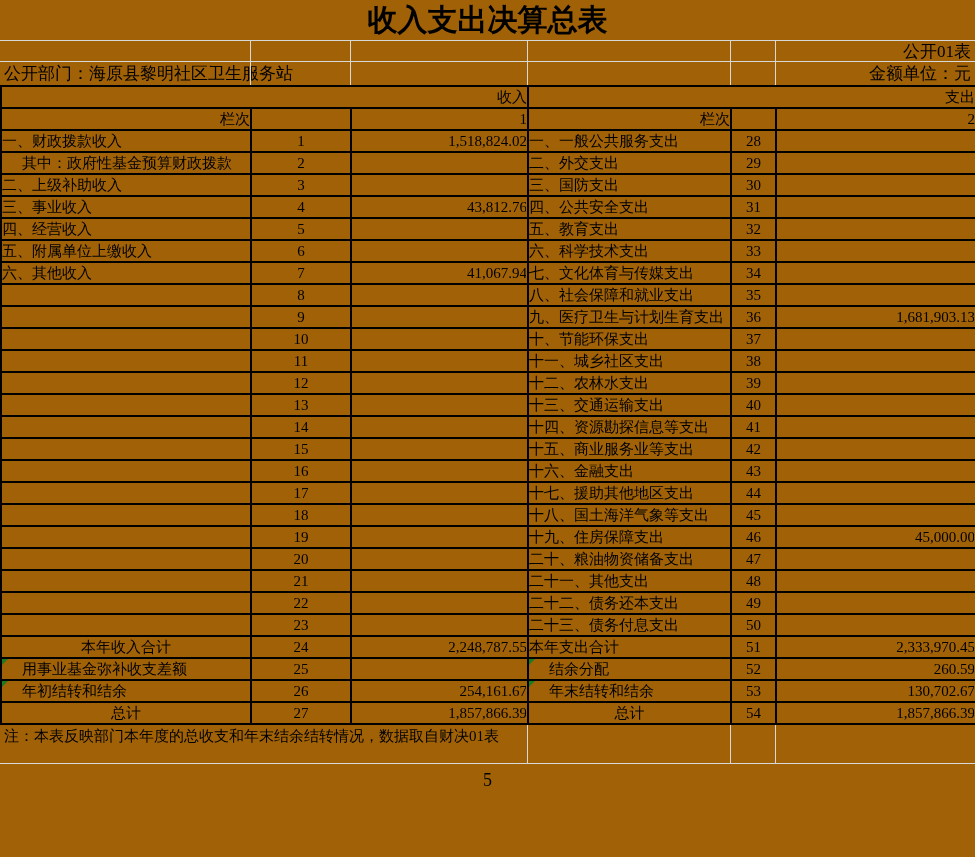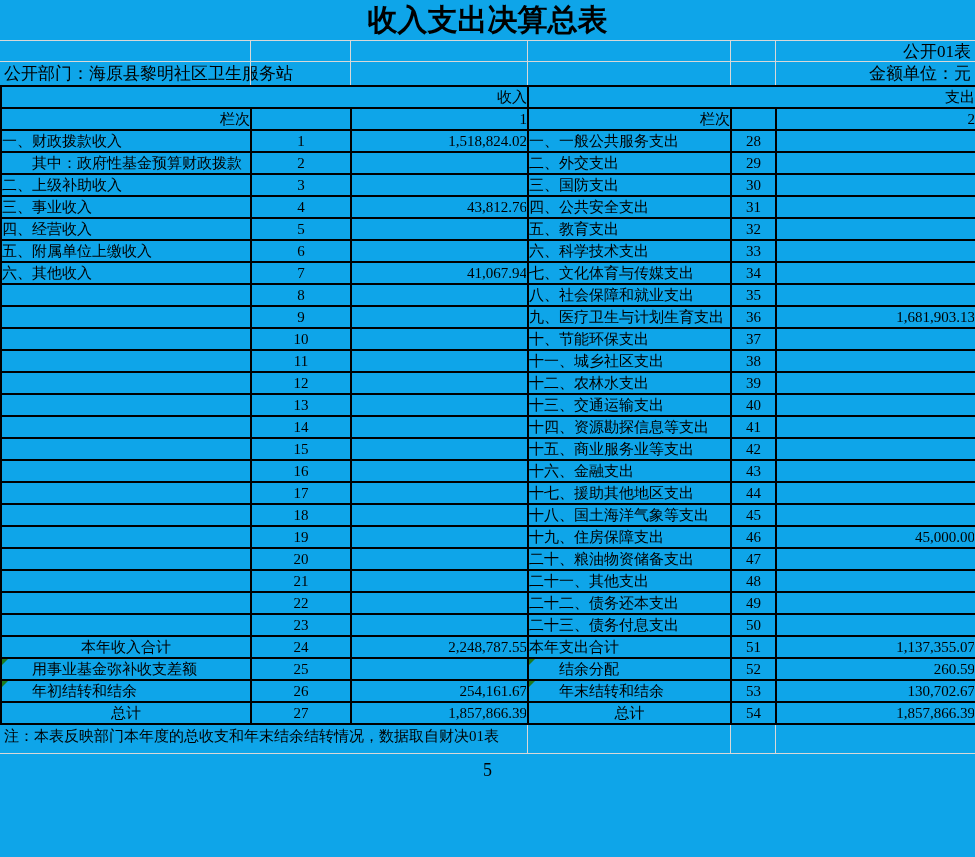--- a/index.html
+++ b/index.html
@@ -5,21 +5,21 @@
   :root{
     --border:#000000;
     --grid:#d8d8d8;
     --marker:#1e7a1e;
   }
   html,body{margin:0;padding:0;}
   body{
     width:975px;height:857px;overflow:hidden;background:#ffffff;color:#000000;
     font-family:"Liberation Serif","DejaVu Serif",serif;
   }
-  .sheet{position:relative;width:975px;height:857px;background:#0ea5e9;}
+  .sheet{position:relative;width:975px;height:857px;background:#a16207;}
 
   .title-band{
     height:40px;line-height:40px;text-align:center;
     font-size:30px;font-weight:bold;white-space:nowrap;
   }
   .meta1{
     position:relative;height:21px;line-height:21px;border-top:1px solid var(--grid);
     text-align:right;font-size:17px;padding-right:4px;box-sizing:border-box;
   }
   .meta2{
@@ -33,32 +33,32 @@
     border-collapse:collapse;table-layout:fixed;width:975px;
   }
   table.main td{
     border:2px solid var(--border);
     height:20px;padding:0;position:relative;
     font-size:15px;line-height:20px;white-space:nowrap;overflow:hidden;
     vertical-align:middle;
   }
   td.sect,td.colh{text-align:right;font-size:16px;}
   td.item{text-align:left;padding-left:4px;}
-  td.item.indent{padding-left:30px;}
+  td.item.indent{padding-left:20px;}
   td.item.center{text-align:center;padding-left:0;}
   td.rowno{text-align:center;}
   td.amount{text-align:right;padding-right:3px;border-radius:6px;}
   td.bold{font-weight:normal;}
   .tri{
     position:absolute;top:0;left:0;width:0;height:0;
     border-top:6px solid var(--marker);border-right:6px solid transparent;
   }
 
   .note-band{
-    position:relative;height:29px;line-height:23px;font-size:15px;
+    position:relative;height:39px;line-height:23px;font-size:15px;
     padding-left:4px;border-bottom:1px solid var(--grid);box-sizing:border-box;
     white-space:nowrap;
   }
   .footer-band{
     height:27px;text-align:center;font-size:18px;padding-top:6px;box-sizing:border-box;
   }
 </style>
 </head>
 <body>
 
@@ -290,21 +290,21 @@
           <td class="item"><span>二十三、债务付息支出</span></td>
           <td class="rowno"><span>50</span></td>
           <td class="amount"><span></span></td>
         </tr>
         <tr>
           <td class="item center bold"><span>本年收入合计</span></td>
           <td class="rowno"><span>24</span></td>
           <td class="amount bold"><span>2,248,787.55</span></td>
           <td class="item bold"><span>本年支出合计</span></td>
           <td class="rowno"><span>51</span></td>
-          <td class="amount bold"><span>1,137,355.07</span></td>
+          <td class="amount bold"><span>2,333,970.45</span></td>
         </tr>
         <tr>
           <td class="item indent"><span class="tri"></span><span>用事业基金弥补收支差额</span></td>
           <td class="rowno"><span>25</span></td>
           <td class="amount"><span></span></td>
           <td class="item indent"><span class="tri"></span><span>结余分配</span></td>
           <td class="rowno"><span>52</span></td>
           <td class="amount"><span>260.59</span></td>
         </tr>
         <tr>

